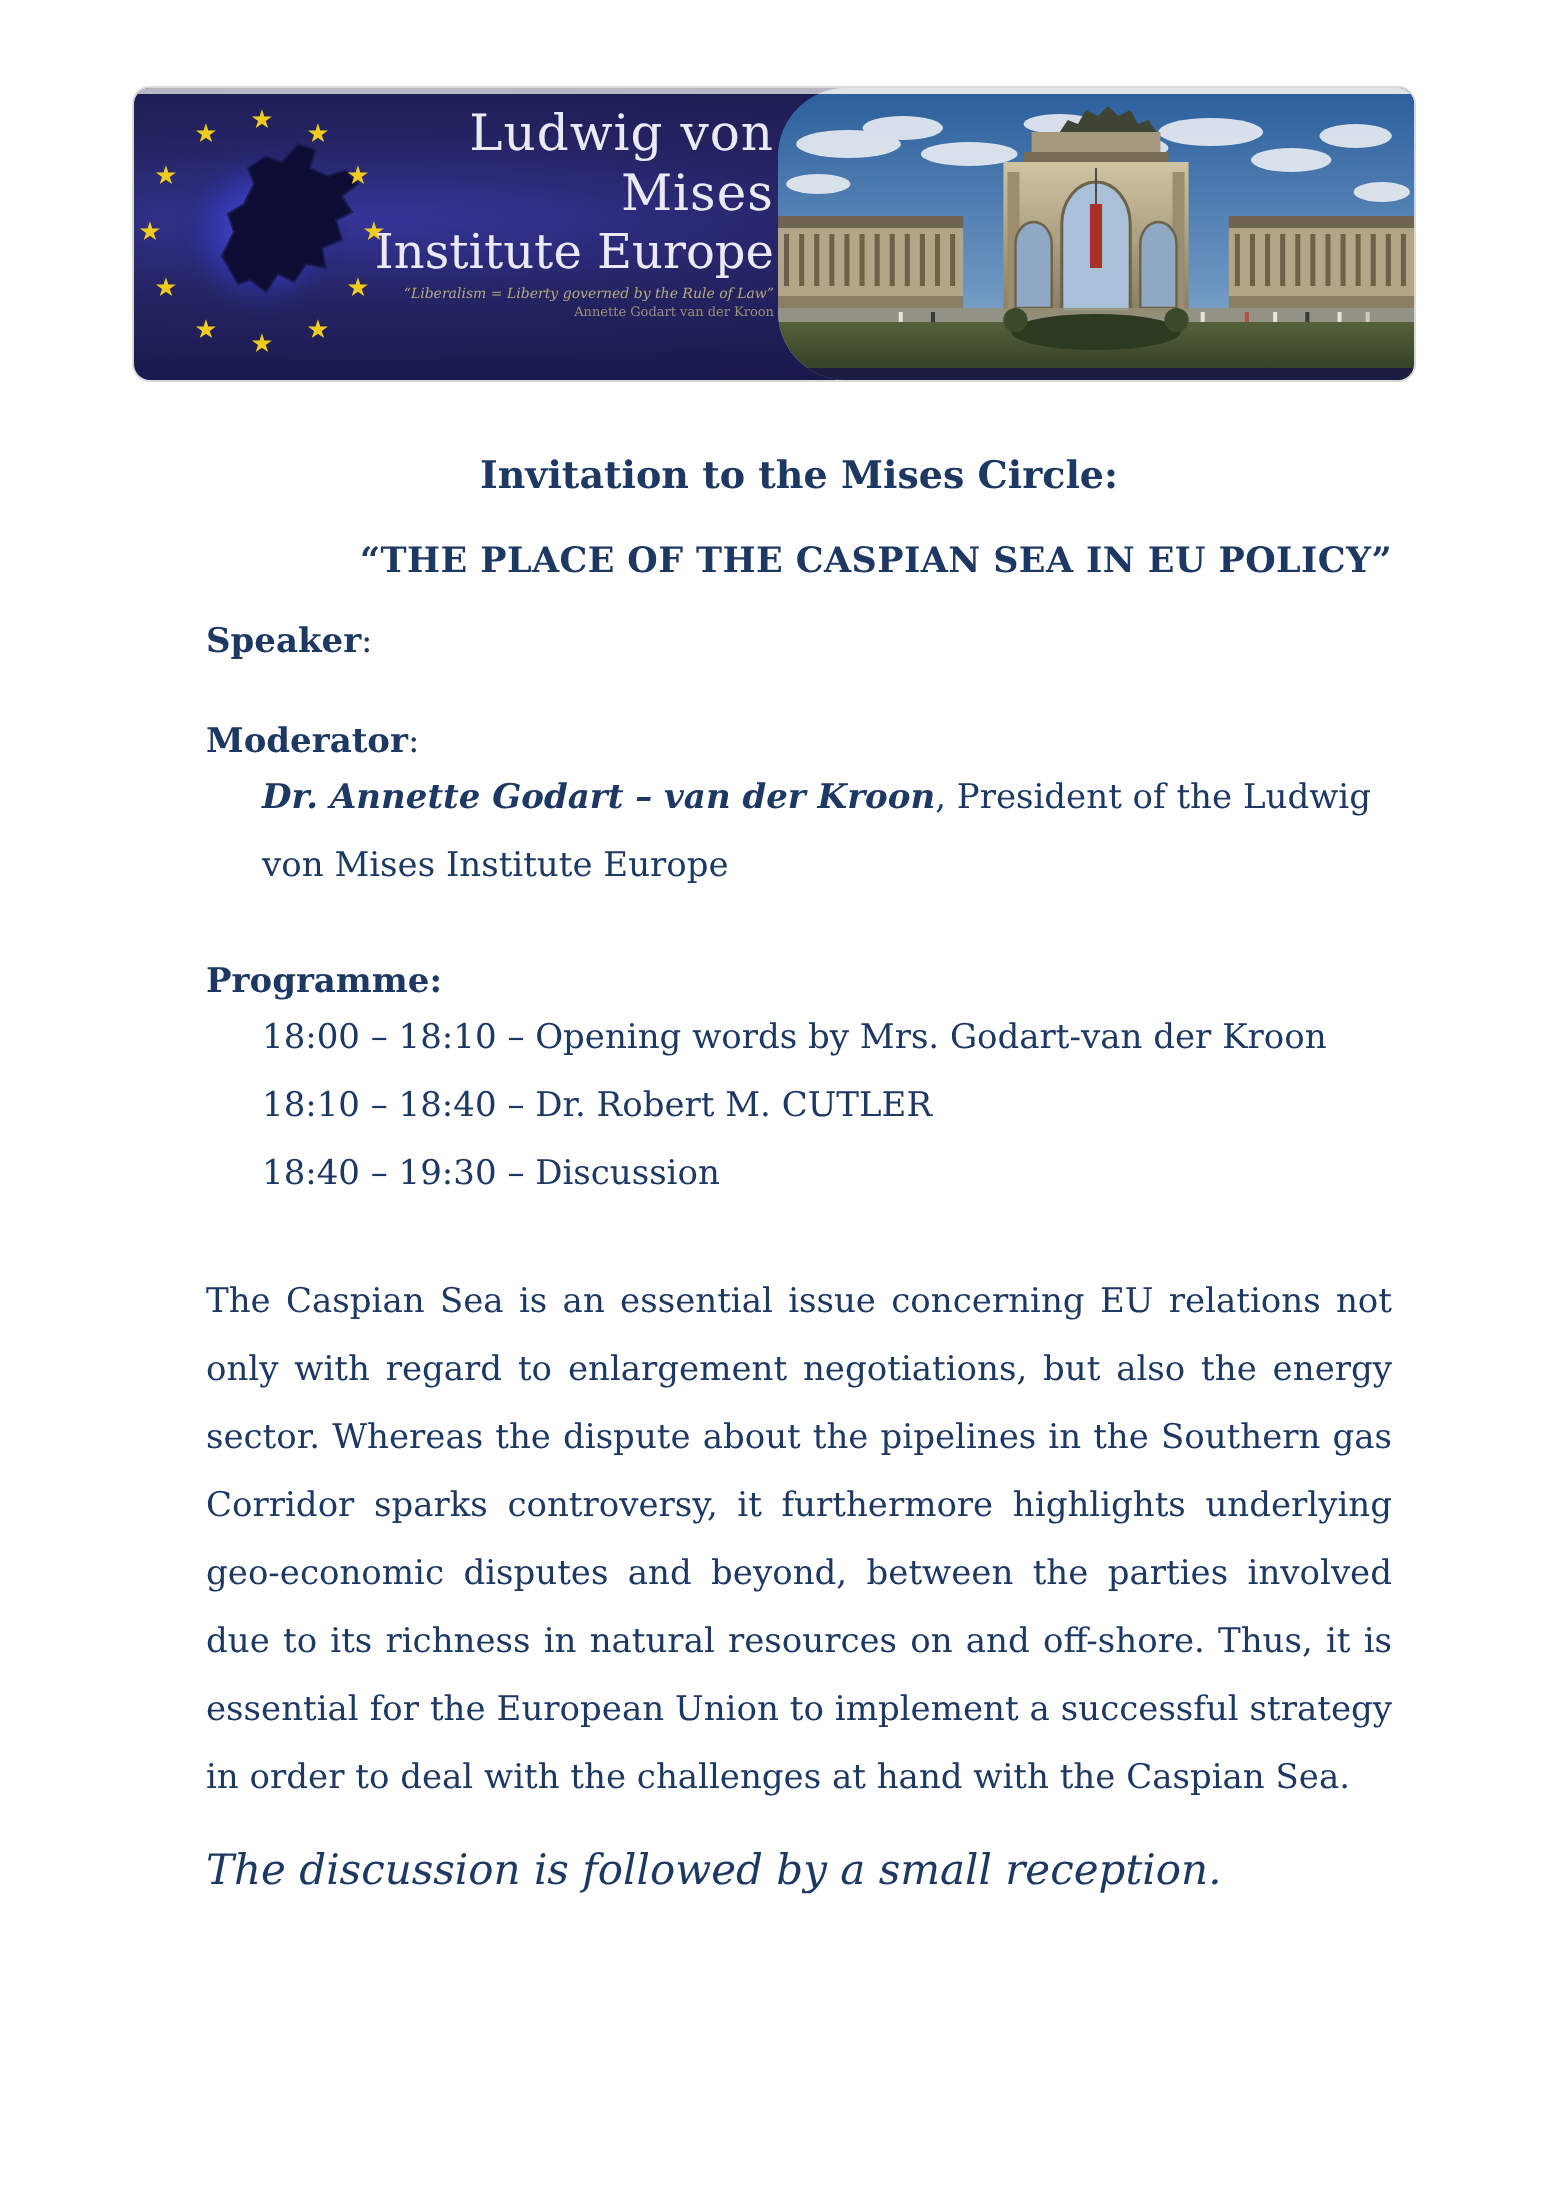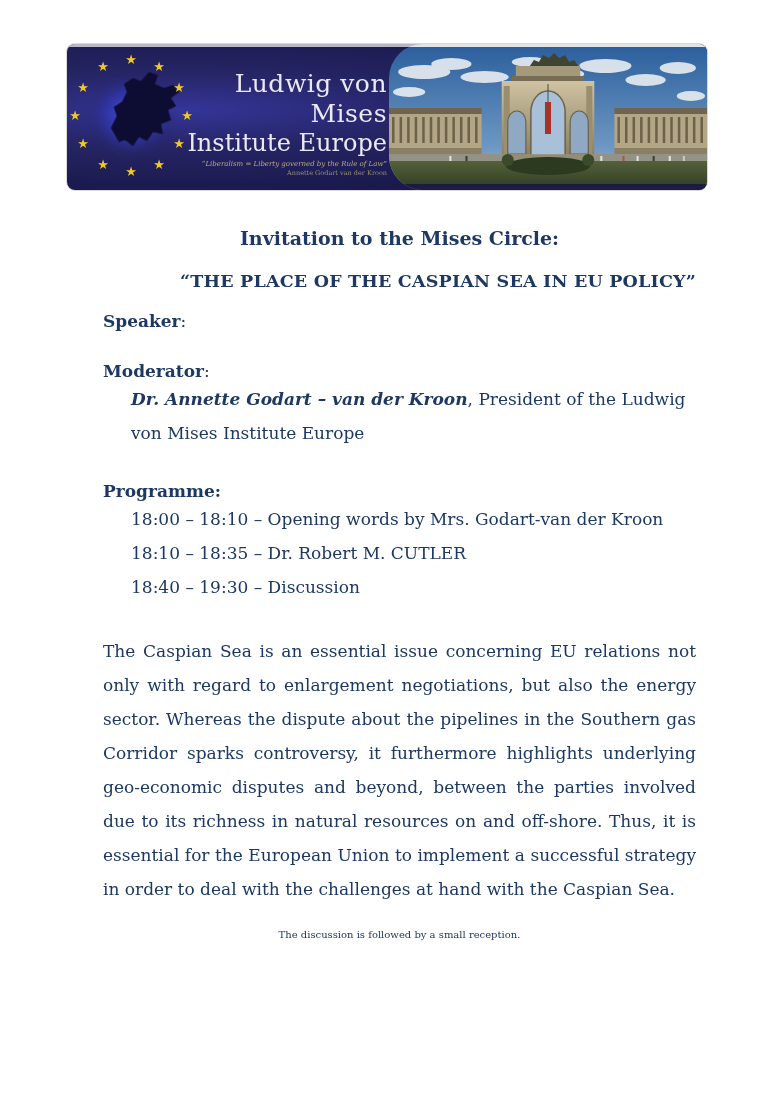--- a/index.html
+++ b/index.html
@@ -28,40 +28,40 @@
   }
   .arch-photo {
     position:absolute; top:0; right:0;
     width:318px; height:146px;
     border-radius:34px 8px 8px 34px;
     overflow:hidden; z-index:2;
   }
   .arch-photo svg { display:block; width:100%; height:100%; }
   .logo-svg { position:absolute; left:0; top:0; z-index:1; }
   .logo-text {
-    position:absolute; left:120px; top:25px; width:200px;
+    position:absolute; left:120px; top:8px; width:200px;
     text-align:right; color:#ebe9f4; z-index:3;
   }
   .logo-title1 { font-size:25px; line-height:30px; letter-spacing:0.5px; }
   .logo-title2 { font-size:24px; line-height:28px; }
   .logo-tagline1 { margin-top:3px; font-size:7px; line-height:9px; font-style:italic; color:#b6ab80; }
   .logo-tagline2 { font-size:6.5px; line-height:8px; color:#9a9177; }
 
   
   .content { padding:0 78px 0 103px;margin-top:36px; }
   .subtitle { margin:15px 0 0; text-align:center; font-weight:bold; font-size:19px; line-height:25px; }
   .main-title { margin:17px 0 0; text-align:right; font-weight:bold; font-size:17.5px; line-height:27px; letter-spacing:0.2px; }
   .section-label { margin-top:15px; font-weight:bold; font-size:17px; line-height:22px; }
   .section-label .colon { font-weight:normal; }
   .mod-label { margin-top:28px; }
   .prog-label { margin-top:30px; }
   .indent-line { padding-left:28px; font-size:17px; line-height:34px; }
   .person-name { font-weight:bold; font-style:italic; }
   .body-par { margin:30px 0 0; font-size:17px; line-height:34px; text-align:justify; }
-  .footer-note { margin-top:18px; text-align:center; font-size:10px; line-height:22px; }
+  .footer-note { margin-top:18px; text-align:left; font-style:italic; font-size:21px; line-height:22px; }
 </style>
 </head>
 <body>
 
 <div class="page">
 
   <div class="banner">
     <div class="banner-top-strip"></div>
 
     <svg class="logo-svg" width="330" height="146" viewBox="0 0 330 146">
@@ -214,20 +214,20 @@
 
     <div class="main-title">“THE PLACE OF THE CASPIAN SEA IN EU POLICY”</div>
 
     <div class="section-label"><span>Speaker</span><span class="colon">:</span></div>
 
     <div class="section-label mod-label"><span>Moderator</span><span class="colon">:</span></div>
     <div class="indent-line"><span class="person-name">Dr. Annette Godart – van der Kroon</span><span>, President of the Ludwig von Mises Institute Europe</span></div>
 
     <div class="section-label prog-label">Programme:</div>
     <div class="indent-line">18:00 – 18:10 – Opening words by Mrs. Godart-van der Kroon</div>
-    <div class="indent-line">18:10 – 18:35 – Dr. Robert M. CUTLER</div>
+    <div class="indent-line">18:10 – 18:40 – Dr. Robert M. CUTLER</div>
     <div class="indent-line">18:40 – 19:30 – Discussion</div>
 
     <p class="body-par">The Caspian Sea is an essential issue concerning EU relations not only with regard to enlargement negotiations, but also the energy sector. Whereas the dispute about the pipelines in the Southern gas Corridor sparks controversy, it furthermore highlights underlying geo-economic disputes and beyond, between the parties involved due to its richness in natural resources on and off-shore. Thus, it is essential for the European Union to implement a successful strategy in order to deal with the challenges at hand with the Caspian Sea.</p>
 
     <div class="footer-note">The discussion is followed by a small reception.</div>
   </div>
 </div>
 
 </body></html>

